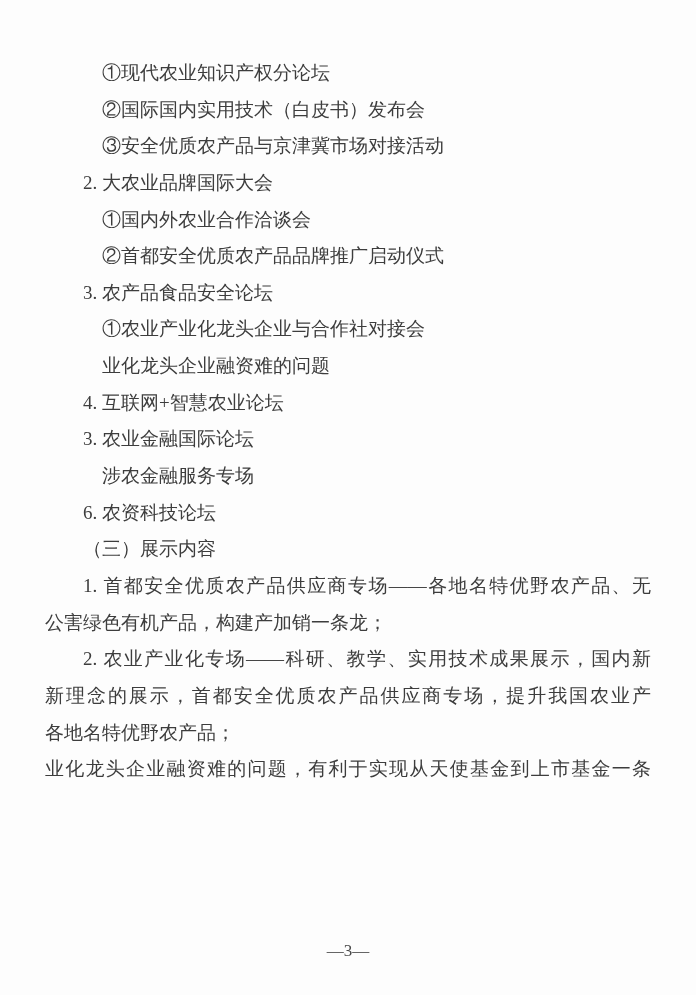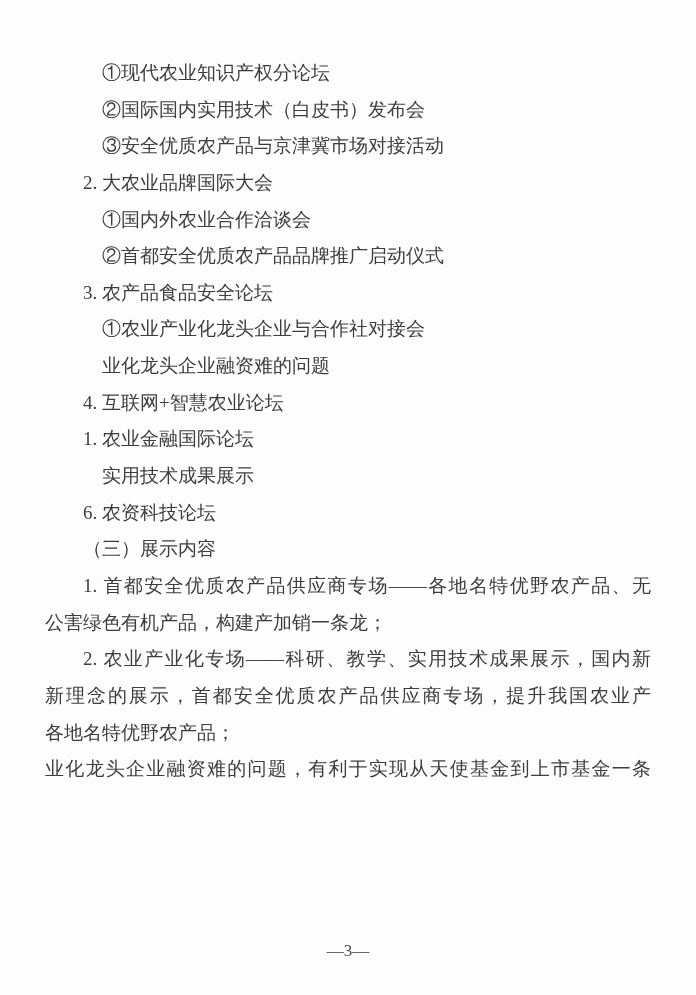--- a/index.html
+++ b/index.html
@@ -62,22 +62,22 @@
     <div class="line indent-sub">①现代农业知识产权分论坛</div>
     <div class="line indent-sub">②国际国内实用技术（白皮书）发布会</div>
     <div class="line indent-sub">③安全优质农产品与京津冀市场对接活动</div>
     <div class="line indent-num">2. 大农业品牌国际大会</div>
     <div class="line indent-sub">①国内外农业合作洽谈会</div>
     <div class="line indent-sub">②首都安全优质农产品品牌推广启动仪式</div>
     <div class="line indent-num">3. 农产品食品安全论坛</div>
     <div class="line indent-sub">①农业产业化龙头企业与合作社对接会</div>
     <div class="line indent-sub">业化龙头企业融资难的问题</div>
     <div class="line indent-num">4. 互联网+智慧农业论坛</div>
-    <div class="line indent-num">1. 农业金融国际论坛</div>
-    <div class="line indent-sub">实用技术成果展示</div>
+    <div class="line indent-num">3. 农业金融国际论坛</div>
+    <div class="line indent-sub">涉农金融服务专场</div>
     <div class="line indent-num">6. 农资科技论坛</div>
     <div class="line indent-num">（三）展示内容</div>
     <div class="line indent-num full">1. 首都安全优质农产品供应商专场——各地名特优野农产品、无</div>
     <div class="line">公害绿色有机产品，构建产加销一条龙；</div>
     <div class="line indent-num full">2. 农业产业化专场——科研、教学、实用技术成果展示，国内新</div>
     <div class="line full">新理念的展示，首都安全优质农产品供应商专场，提升我国农业产</div>
     <div class="line">各地名特优野农产品；</div>
     <div class="line full">业化龙头企业融资难的问题，有利于实现从天使基金到上市基金一条</div>
   </div>
   <div class="page-number">—3—</div>

